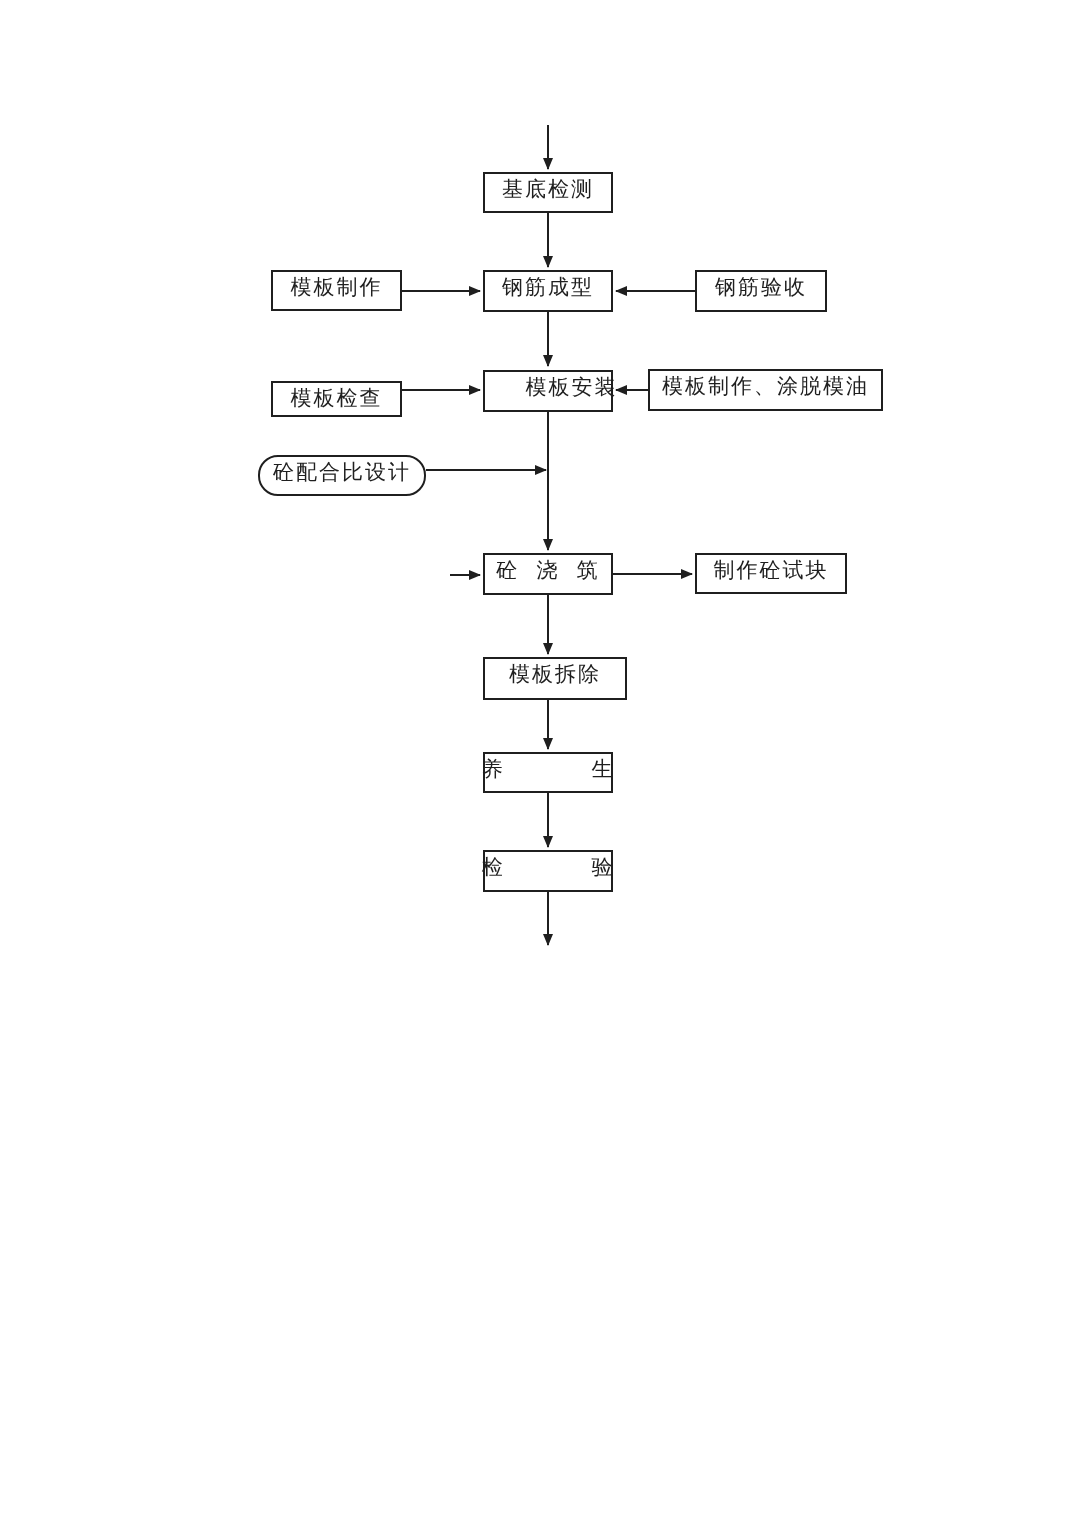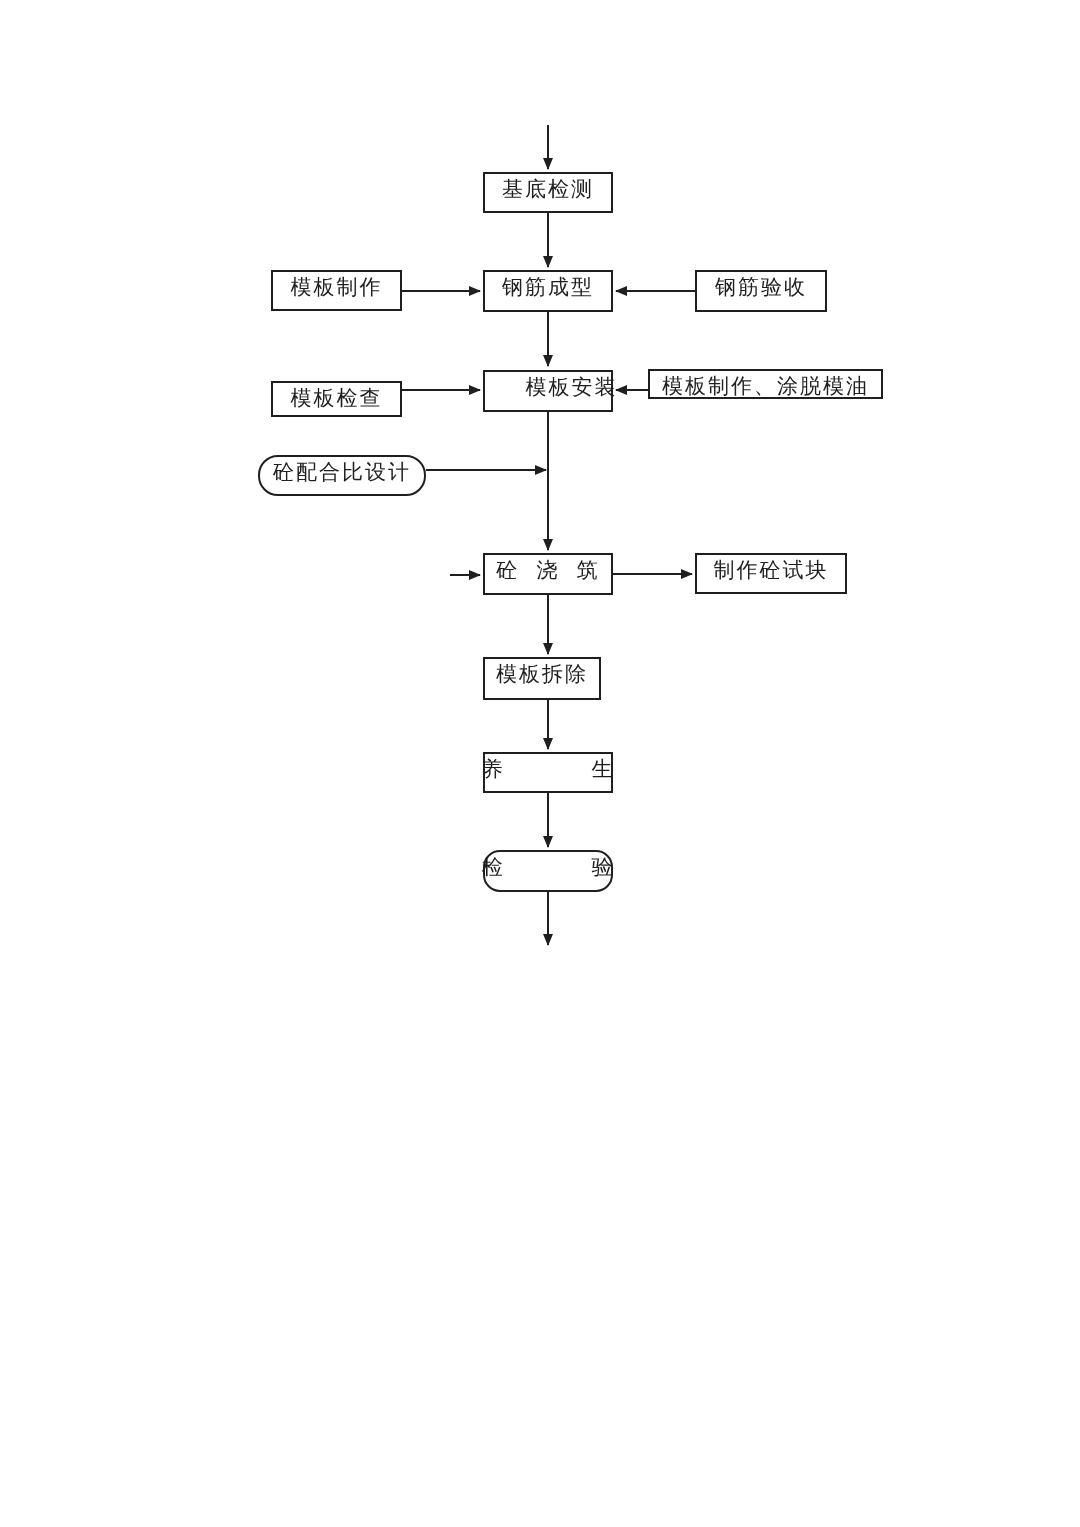--- a/index.html
+++ b/index.html
@@ -99,44 +99,44 @@
   </div>
 
   <div class="node" style="left:271px; top:369px; width:131px; height:36px;margin-top:12px;">
     <span class="node-label">模板检查</span>
   </div>
 
   <div class="node" style="left:483px; top:370px; width:130px; height:42px;padding-left:47px;">
     <span class="node-label">模板安装</span>
   </div>
 
-  <div class="node" style="left:648px; top:369px; width:235px; height:30px;">
+  <div class="node" style="left:648px; top:369px; width:235px; height:42px;">
     <span class="node-label">模板制作、涂脱模油</span>
   </div>
 
   <div class="node" style="left:258px; top:455px; width:168px; height:41px;border-radius:20px;">
     <span class="node-label">砼配合比设计</span>
   </div>
 
 
   <div class="node" style="left:483px; top:553px; width:130px; height:42px;">
     <span class="node-label">砼  浇  筑</span>
   </div>
 
   <div class="node" style="left:695px; top:553px; width:152px; height:41px;">
     <span class="node-label">制作砼试块</span>
   </div>
 
-  <div class="node" style="left:483px; top:657px; width:118px; height:43px;">
+  <div class="node" style="left:483px; top:657px; width:144px; height:43px;">
     <span class="node-label">模板拆除</span>
   </div>
 
   <div class="node" style="left:483px; top:752px; width:130px; height:41px;">
     <span class="node-label">养          生</span>
   </div>
 
-  <div class="node" style="left:483px; top:850px; width:130px; height:42px;border-radius:17px;">
+  <div class="node" style="left:483px; top:850px; width:130px; height:42px;">
     <span class="node-label">检          验</span>
   </div>
 
 
 
 </div>
 
 </body></html>

